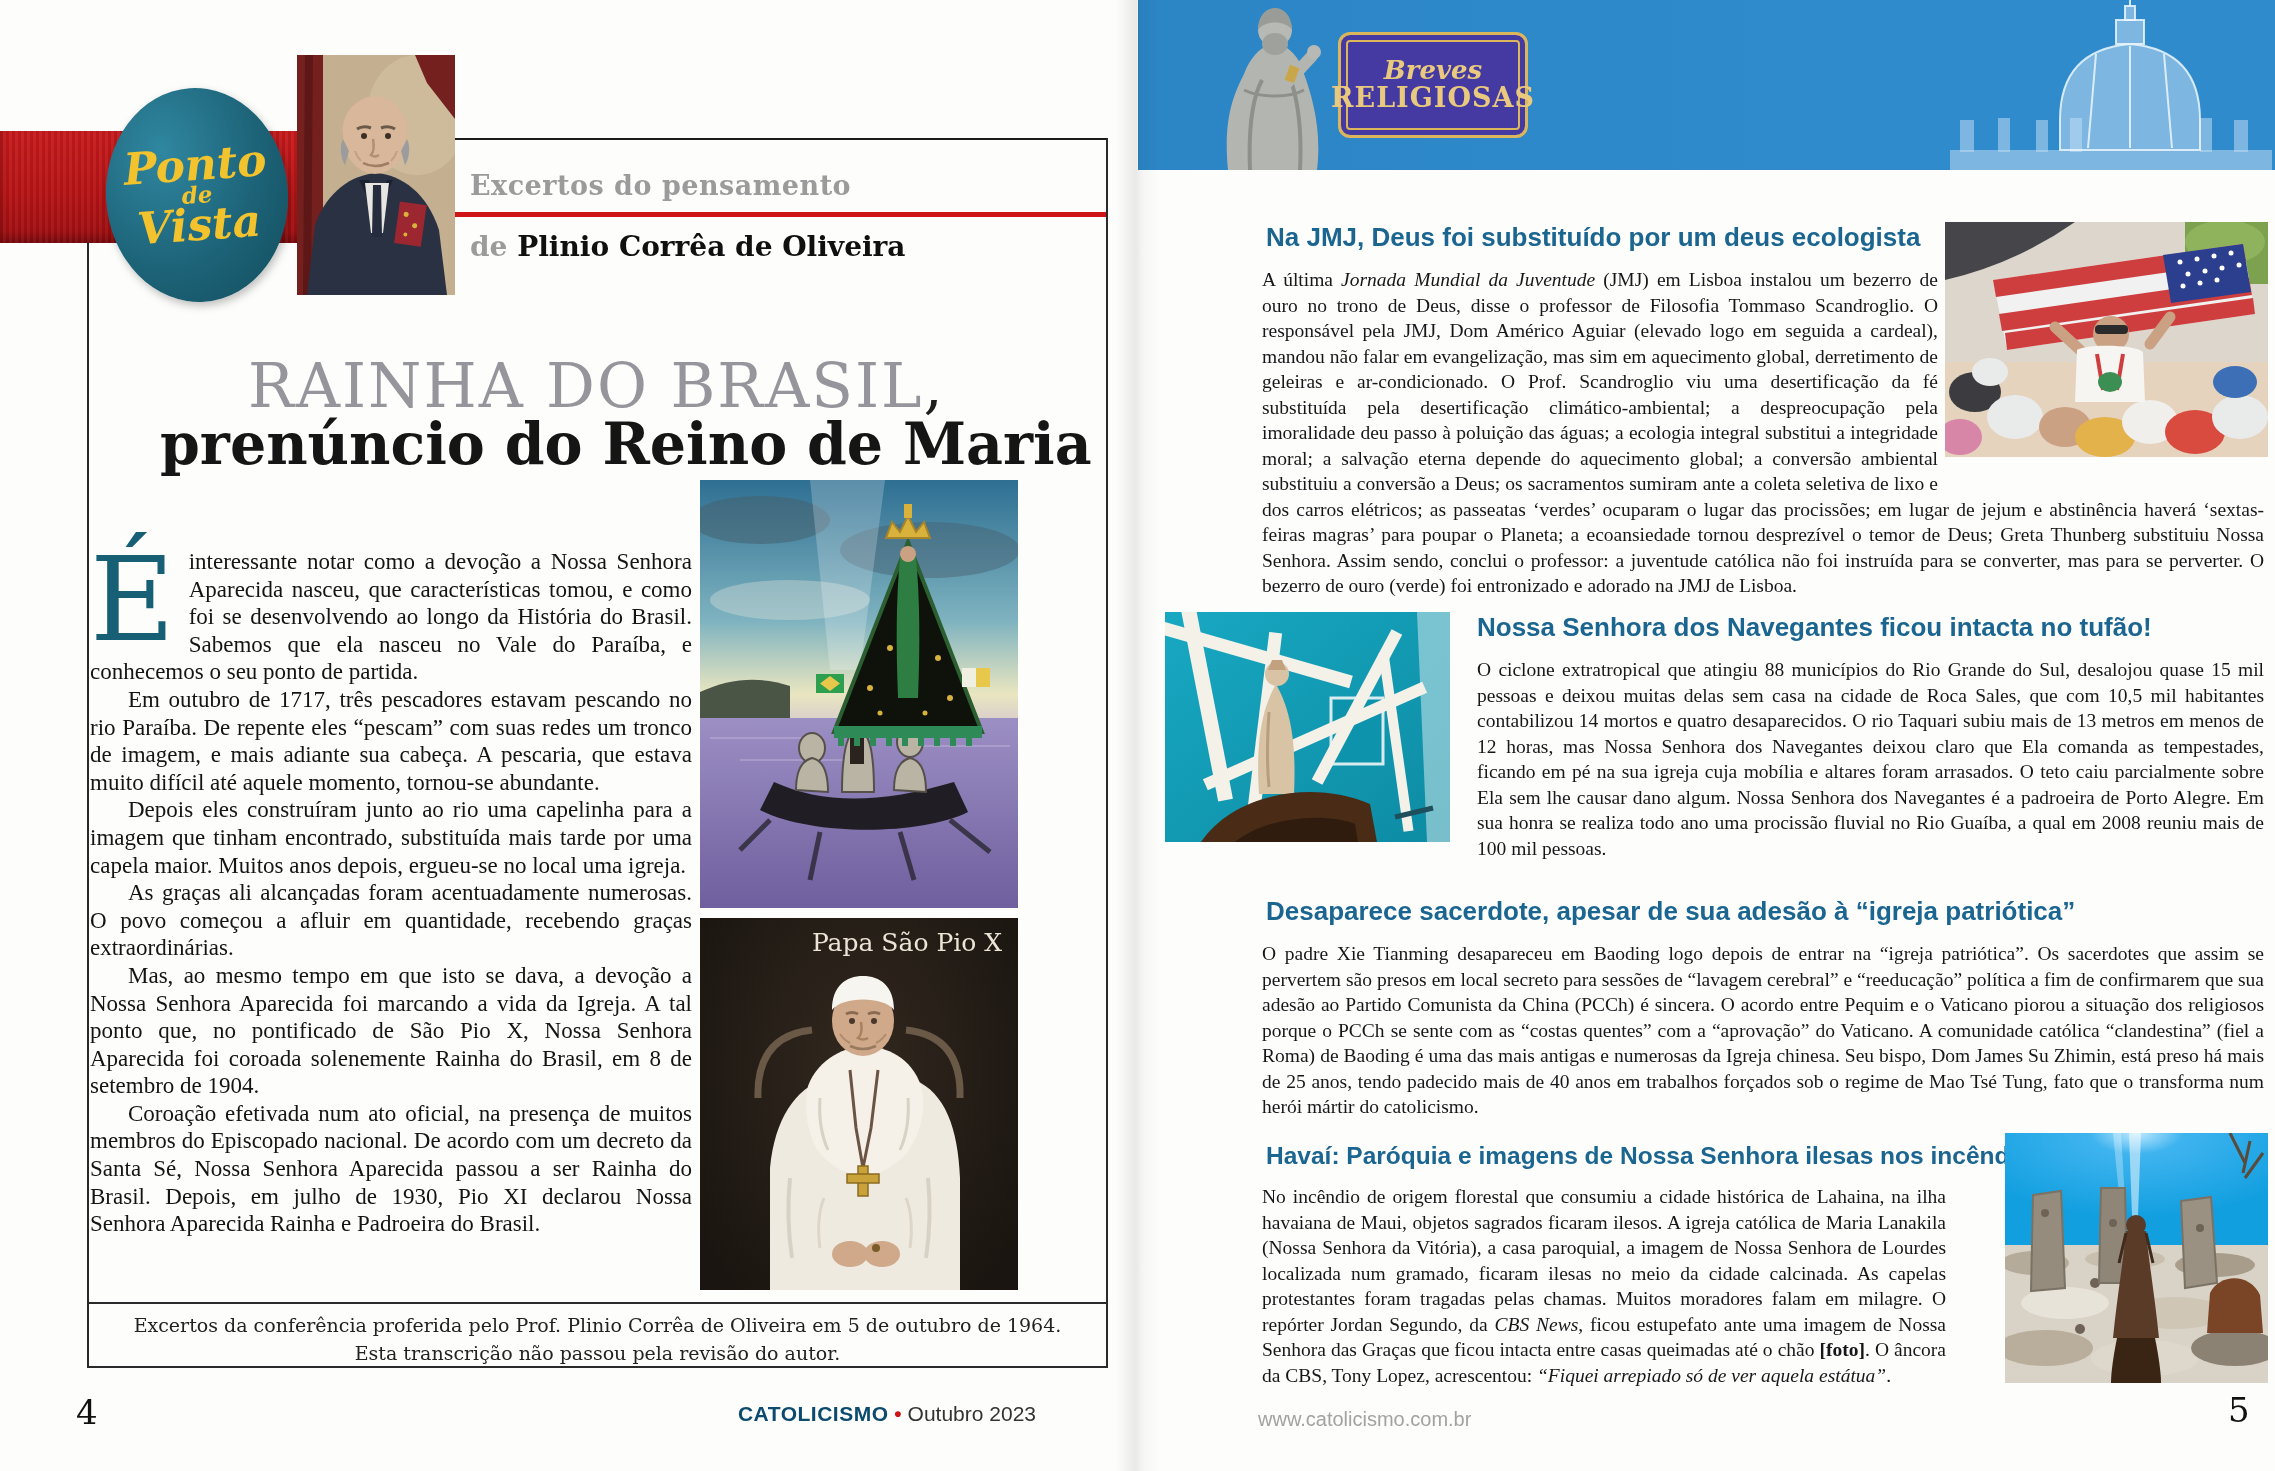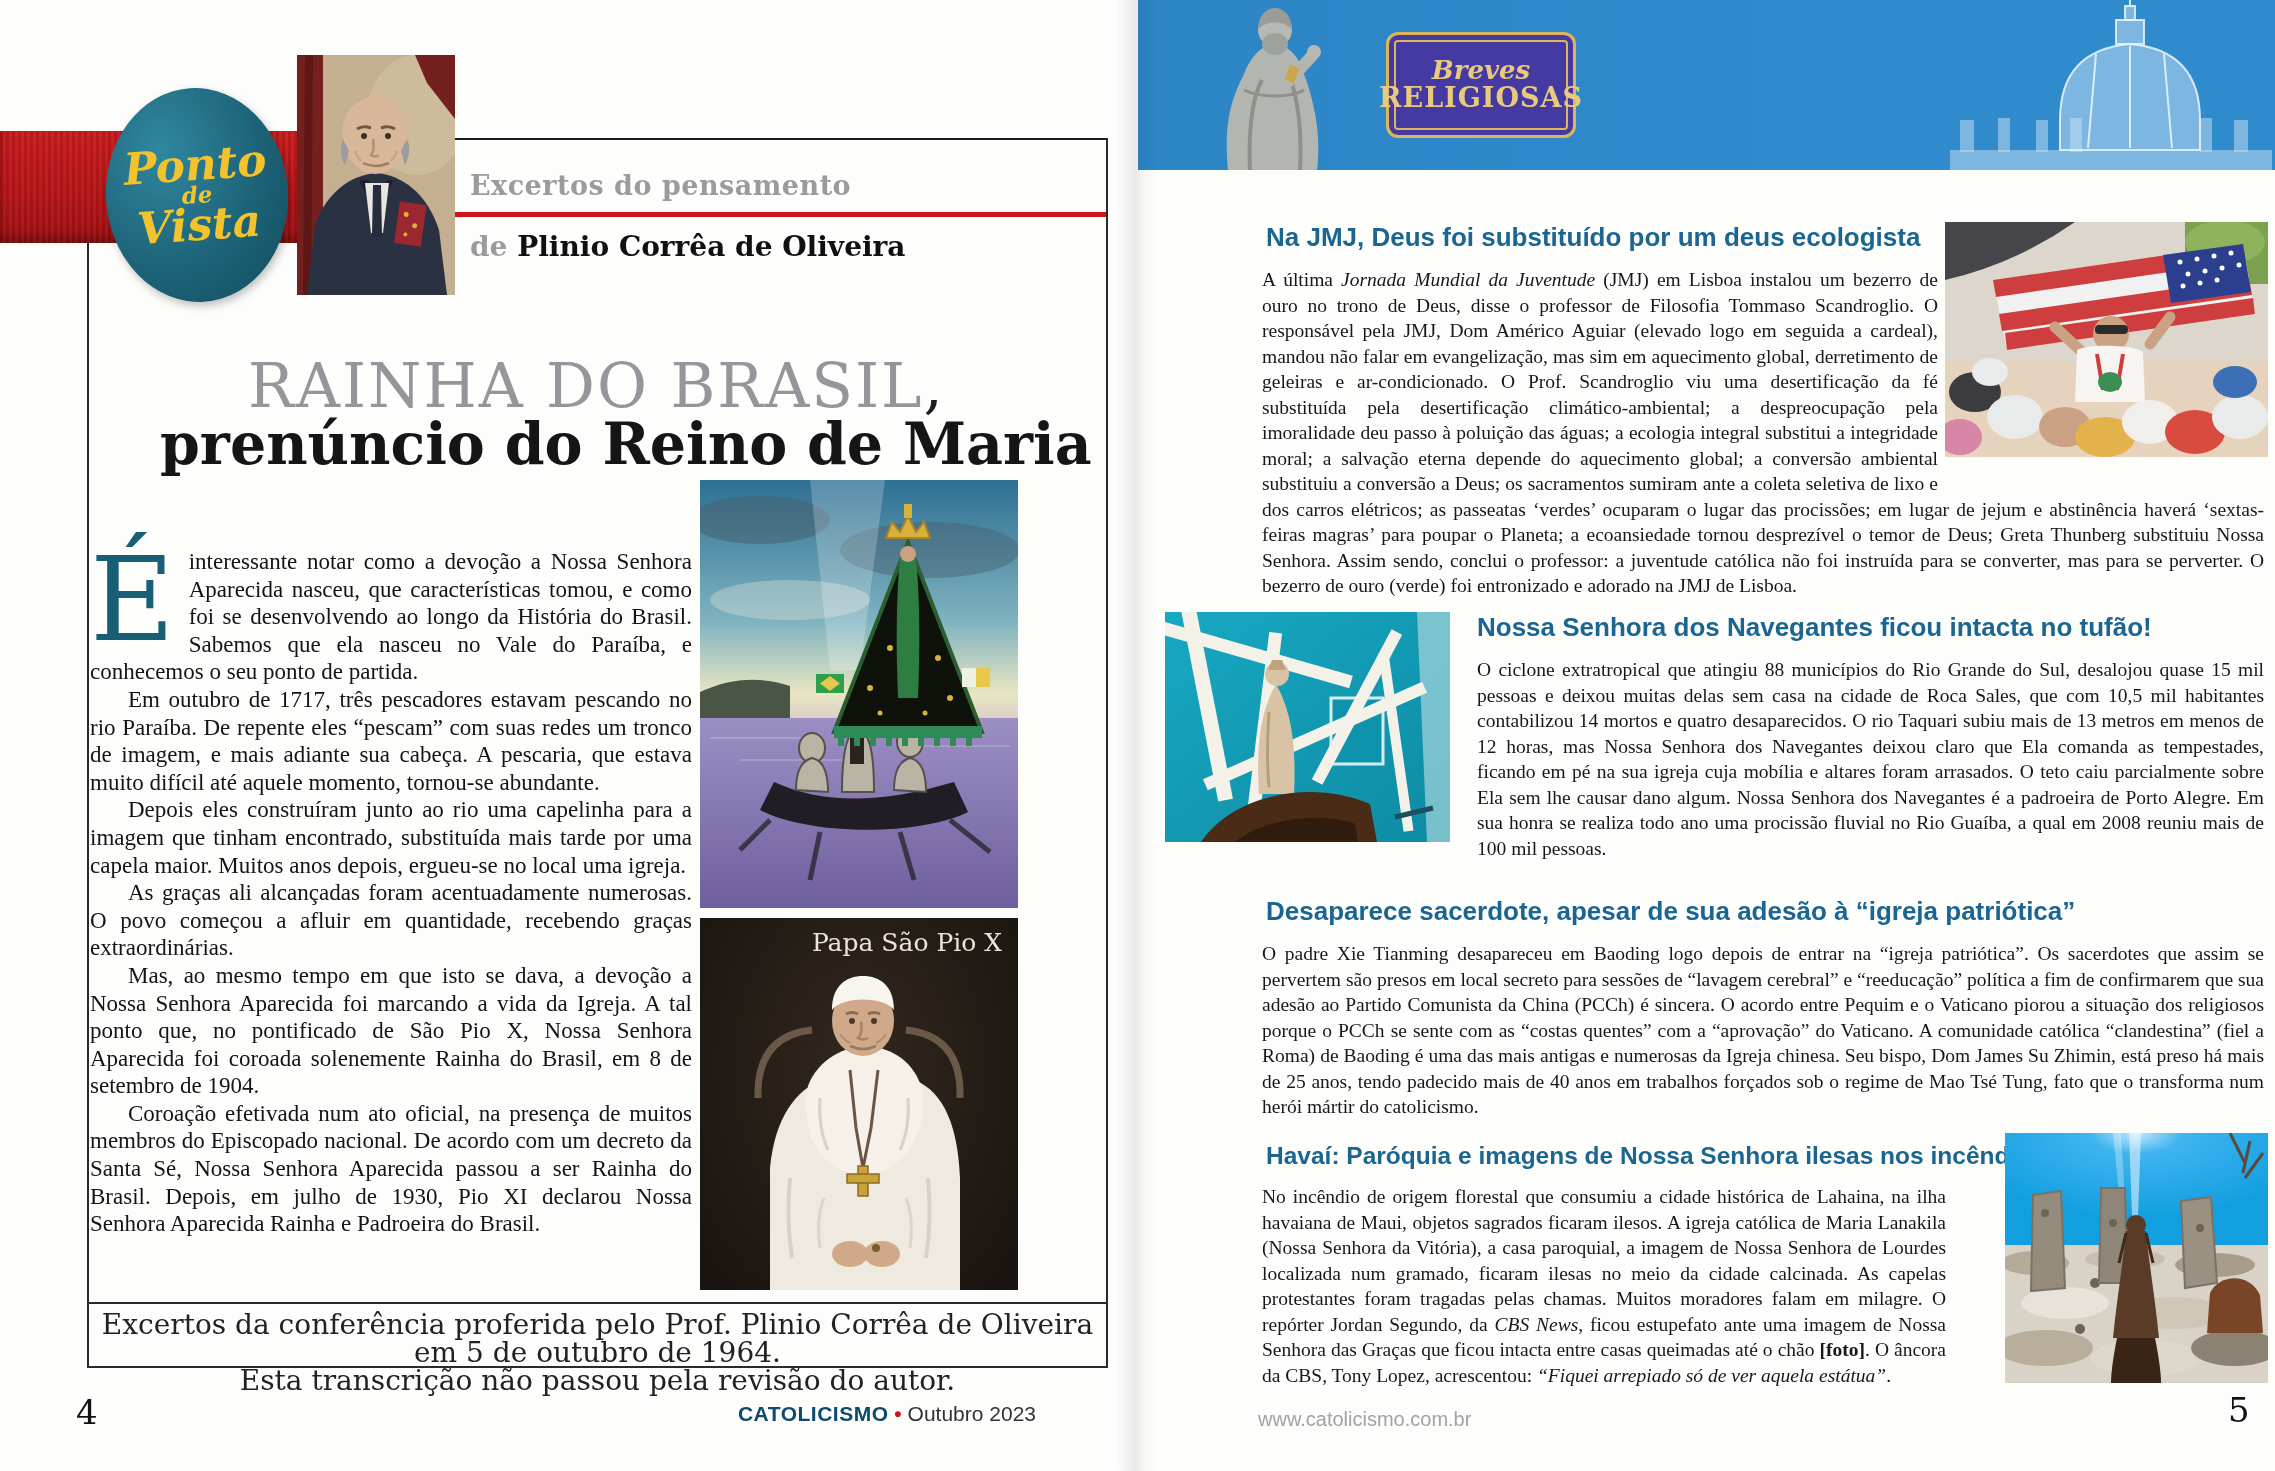--- a/index.html
+++ b/index.html
@@ -50,36 +50,36 @@
   #pio-photo{left:700px;top:918px;width:318px;height:372px;overflow:hidden;
              background:radial-gradient(ellipse at 50% 40%,#32281f 0%,#1a1510 90%);}
   #pio-caption{position:absolute;top:10px;right:16px;font-family:"DejaVu Serif",serif;
                font-size:25px;color:#ece5d6;}
 
   #vline-left{left:87px;top:242px;width:2px;height:1126px;background:#2a2a2a;}
   #vline-right{left:1106px;top:138px;width:2px;height:1230px;background:#2a2a2a;}
   #fnote-top{left:87px;top:1302px;width:1021px;height:2px;background:#2a2a2a;}
   #fnote-bot{left:87px;top:1366px;width:1021px;height:2px;background:#2a2a2a;}
   #footnote{left:87px;top:1311px;width:1021px;text-align:center;
-            font-family:"DejaVu Serif",serif;font-size:28px;line-height:28px;color:#222;}
+            font-family:"DejaVu Serif",serif;font-size:19px;line-height:28px;color:#222;}
 
   #pageno-left{left:76px;top:1392px;font-family:"DejaVu Serif",serif;font-size:34px;color:#111;}
   #mag-footer{left:560px;top:1402px;width:476px;text-align:right;
               font-family:"Liberation Sans",sans-serif;font-size:21px;color:#333;}
   #mag-footer .mag{font-weight:bold;color:#0c4a6e;letter-spacing:.5px;}
   #mag-footer .dot{color:#cf1418;font-weight:bold;}
 
   
   #band{left:1138px;top:0;width:1137px;height:170px;
         background:linear-gradient(90deg,#2c85c5 0%,#2f8bcc 60%,#2f8bcc 100%);}
   #peter-statue{left:1190px;top:0;width:170px;height:170px;}
   #plaque{left:1338px;top:32px;width:184px;height:100px;background:#443aa1;
           border:3px solid #dcb65c;border-radius:12px;
           box-shadow:inset 0 0 0 5px #443aa1, inset 0 0 0 7px #dcb65c;
-          display:flex;flex-direction:column;align-items:center;justify-content:center;margin-left:48px;}
+          display:flex;flex-direction:column;align-items:center;justify-content:center;}
   #plaque .breves{font-family:"DejaVu Serif",serif;font-style:italic;font-weight:bold;
                   color:#e9c97e;font-size:26px;line-height:26px;}
   #plaque .relig{font-family:"DejaVu Serif",serif;font-weight:bold;color:#e9c97e;
                  font-size:27px;line-height:30px;letter-spacing:1px;}
   #dome{left:1950px;top:0;width:322px;height:170px;}
 
   .brief{position:absolute;}
   .brief h3{margin:0 0 14px 8px;font-family:Liberation Sans, sans-serif;font-weight:bold;
             font-size:26px;color:#1b6591;}
   .brief .body{font-family:"Liberation Serif",serif;font-size:19.5px;line-height:25.5px;

